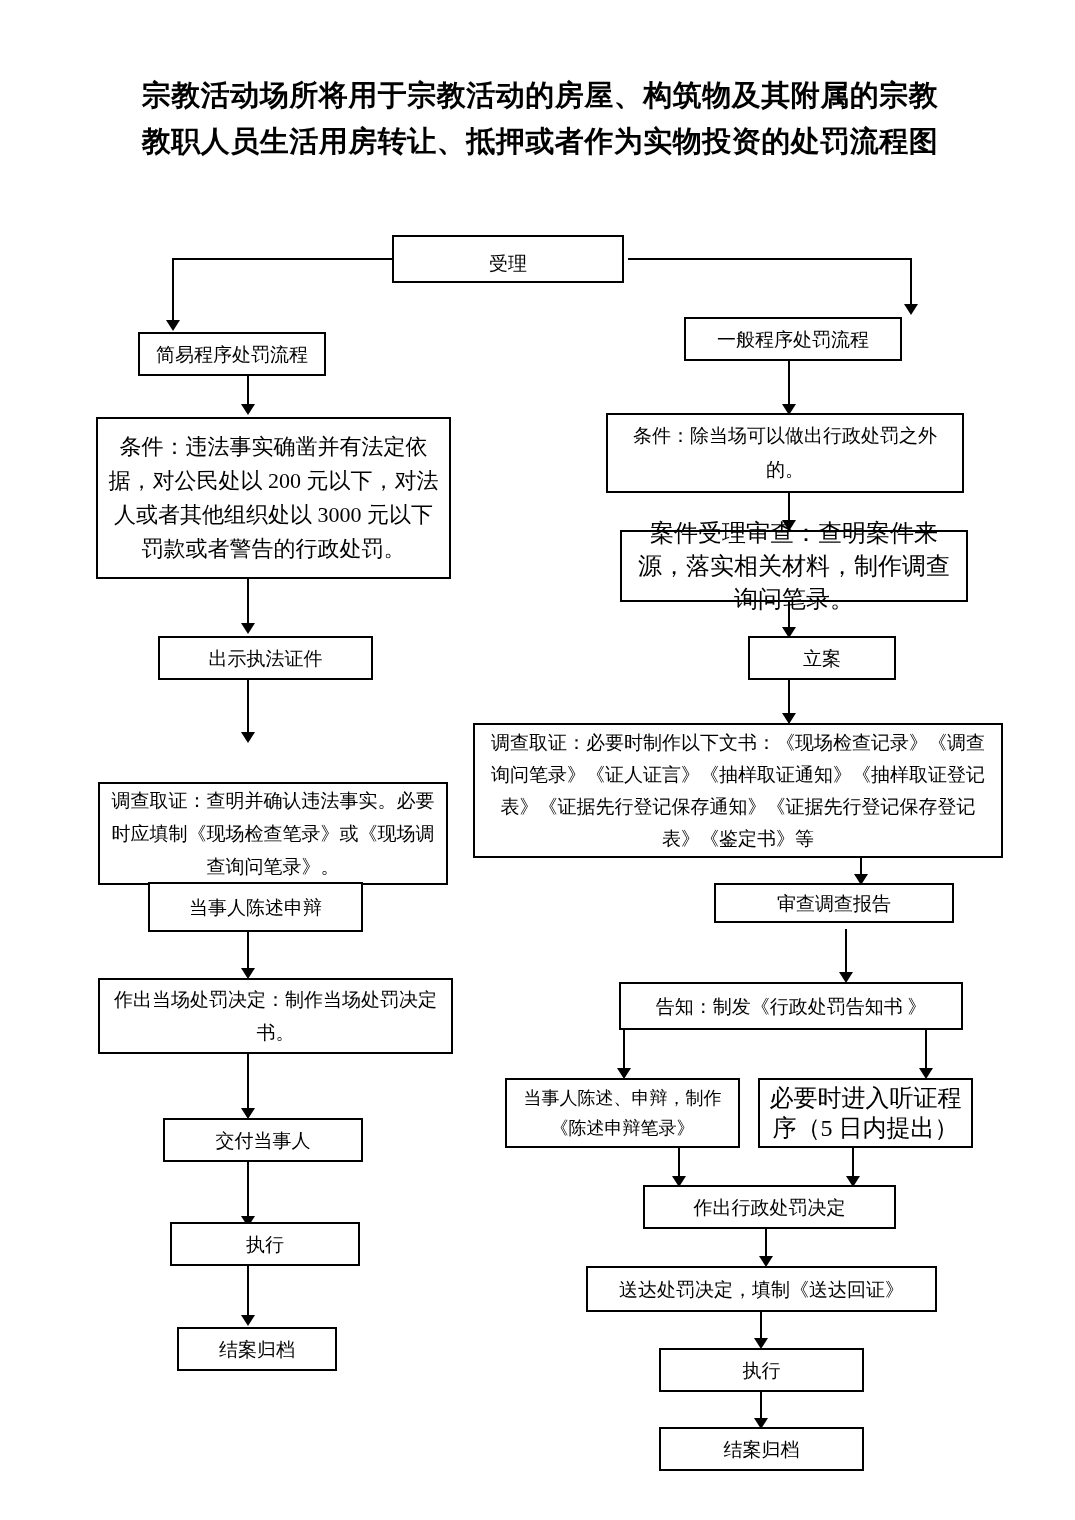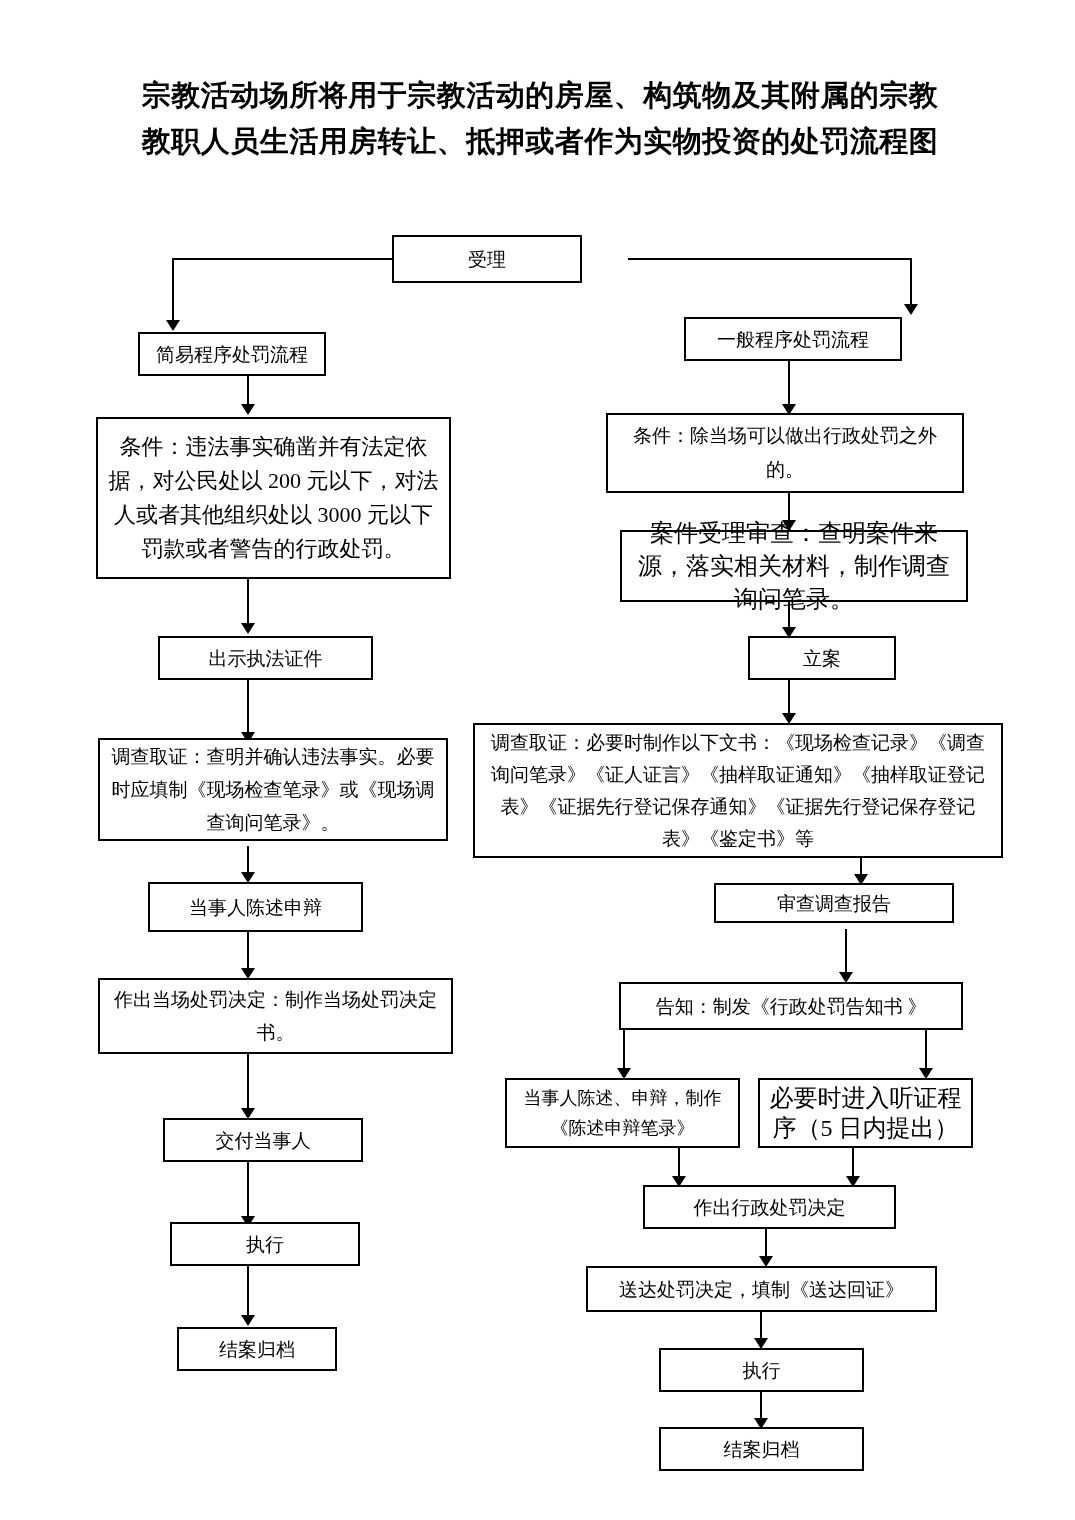--- a/index.html
+++ b/index.html
@@ -66,21 +66,21 @@
     border-right: 7px solid transparent;
     border-top: 11px solid #000000;
     z-index: 2;
   }
 </style>
 </head>
 <body>
 
 <div id="chart-title">宗教活动场所将用于宗教活动的房屋、构筑物及其附属的宗教教职人员生活用房转让、抵押或者作为实物投资的处罚流程图</div>
 
-<div class="node" style="left:392px; top:235px; width:190px; height:48px;">
+<div class="node" style="left:392px; top:235px; width:232px; height:48px;align-items:flex-end;">
   <span class="txt">受理</span>
 </div>
 
 <div class="hline" style="left:172px; top:258px; width:222px;"></div>
 <div class="hline" style="left:628px; top:258px; width:284px;"></div>
 <div class="vline" style="left:172px; top:258px; height:63px;"></div>
 <div class="vline" style="left:910px; top:258px; height:46px;"></div>
 <div class="arrowhead" style="left:166px; top:320px;"></div>
 <div class="arrowhead" style="left:904px; top:304px;"></div>
 
@@ -95,21 +95,21 @@
 </div>
 <div class="vline" style="left:247px; top:579px; height:47px;"></div>
 <div class="arrowhead" style="left:241px; top:623px;"></div>
 
 <div class="node" style="left:158px; top:636px; width:215px; height:44px;">
   <span class="txt">出示执法证件</span>
 </div>
 <div class="vline" style="left:247px; top:680px; height:55px;"></div>
 <div class="arrowhead" style="left:241px; top:732px;"></div>
 
-<div class="node" style="left:98px; top:738px; width:350px; height:103px; font-size:19px; line-height:33px;">
+<div class="node" style="left:98px; top:782px; width:350px; height:103px; font-size:19px; line-height:33px;">
   <span class="txt">调查取证：查明并确认违法事实。必要时应填制《现场检查笔录》或《现场调查询问笔录》。</span>
 </div>
 <div class="vline" style="left:247px; top:846px; height:33px;"></div>
 <div class="arrowhead" style="left:241px; top:872px;"></div>
 
 <div class="node" style="left:148px; top:882px; width:215px; height:50px;">
   <span class="txt">当事人陈述申辩</span>
 </div>
 <div class="vline" style="left:247px; top:926px; height:47px;"></div>
 <div class="arrowhead" style="left:241px; top:968px;"></div>

